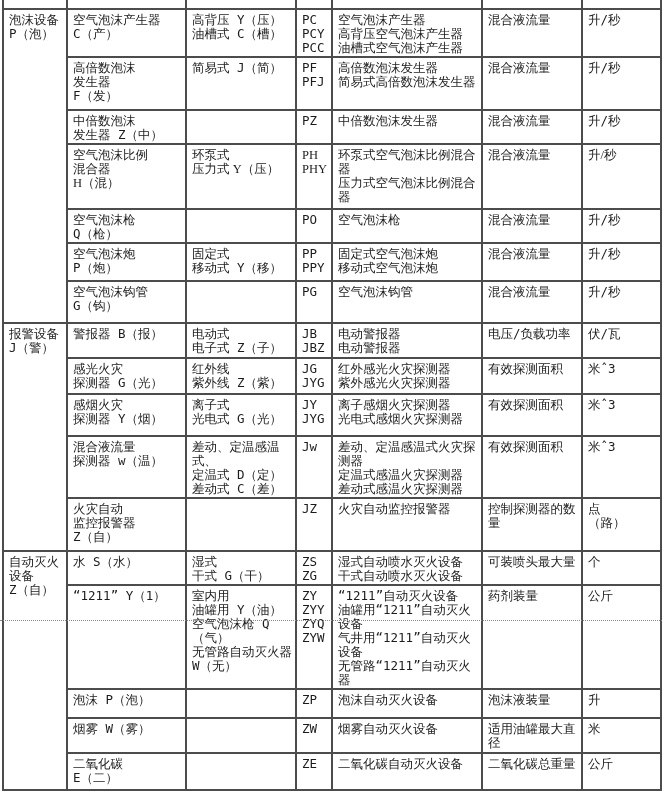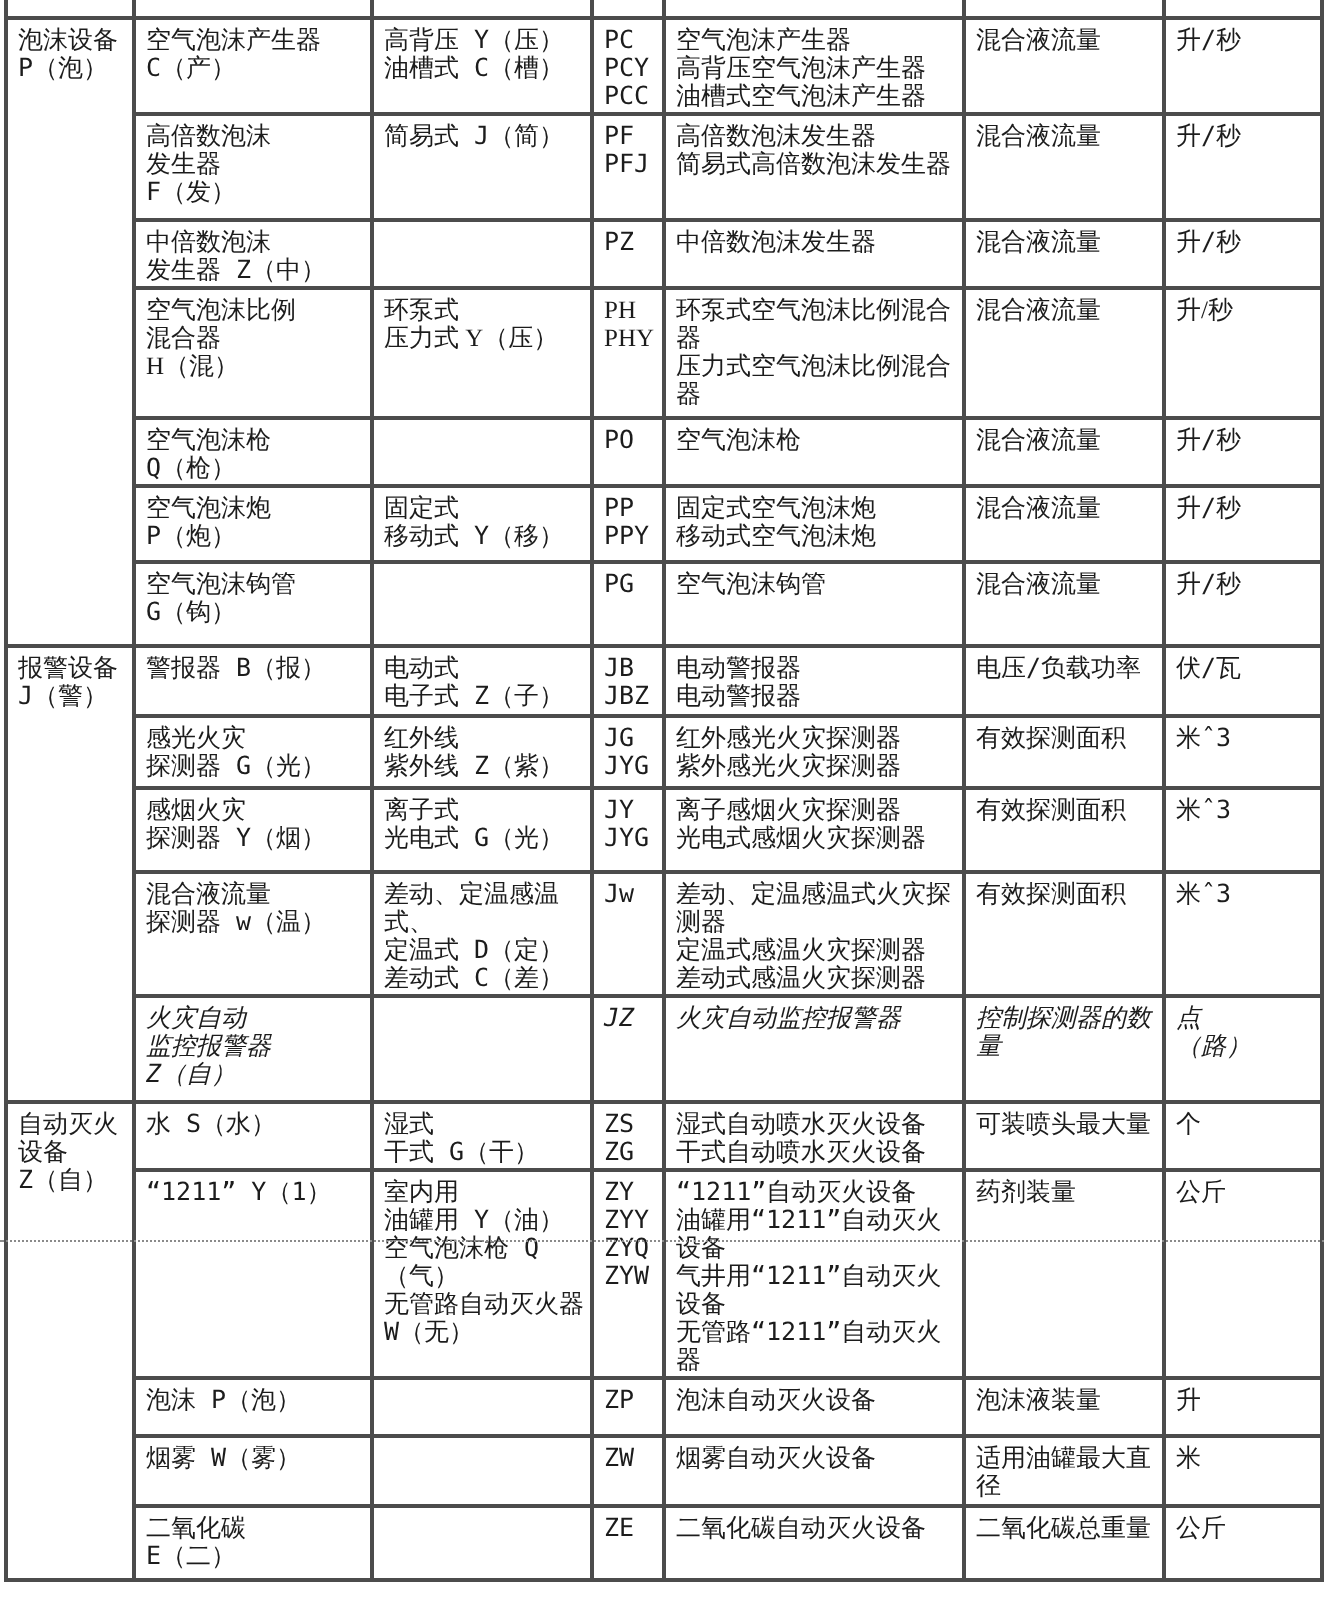--- a/index.html
+++ b/index.html
@@ -305,21 +305,21 @@
           <div>定温式感温火灾探测器</div>
           <div>差动式感温火灾探测器</div>
         </td>
         <td>
           <div>有效探测面积</div>
         </td>
         <td>
           <div>米ˆ3</div>
         </td>
       </tr>
-      <tr style="height: 53px; font-style: italic;">
+      <tr style="height: 53px;">
         <td>
           <div>火灾自动</div>
           <div>监控报警器</div>
           <div>Z（自）</div>
         </td>
         <td></td>
         <td>
           <div>JZ</div>
         </td>
         <td>

